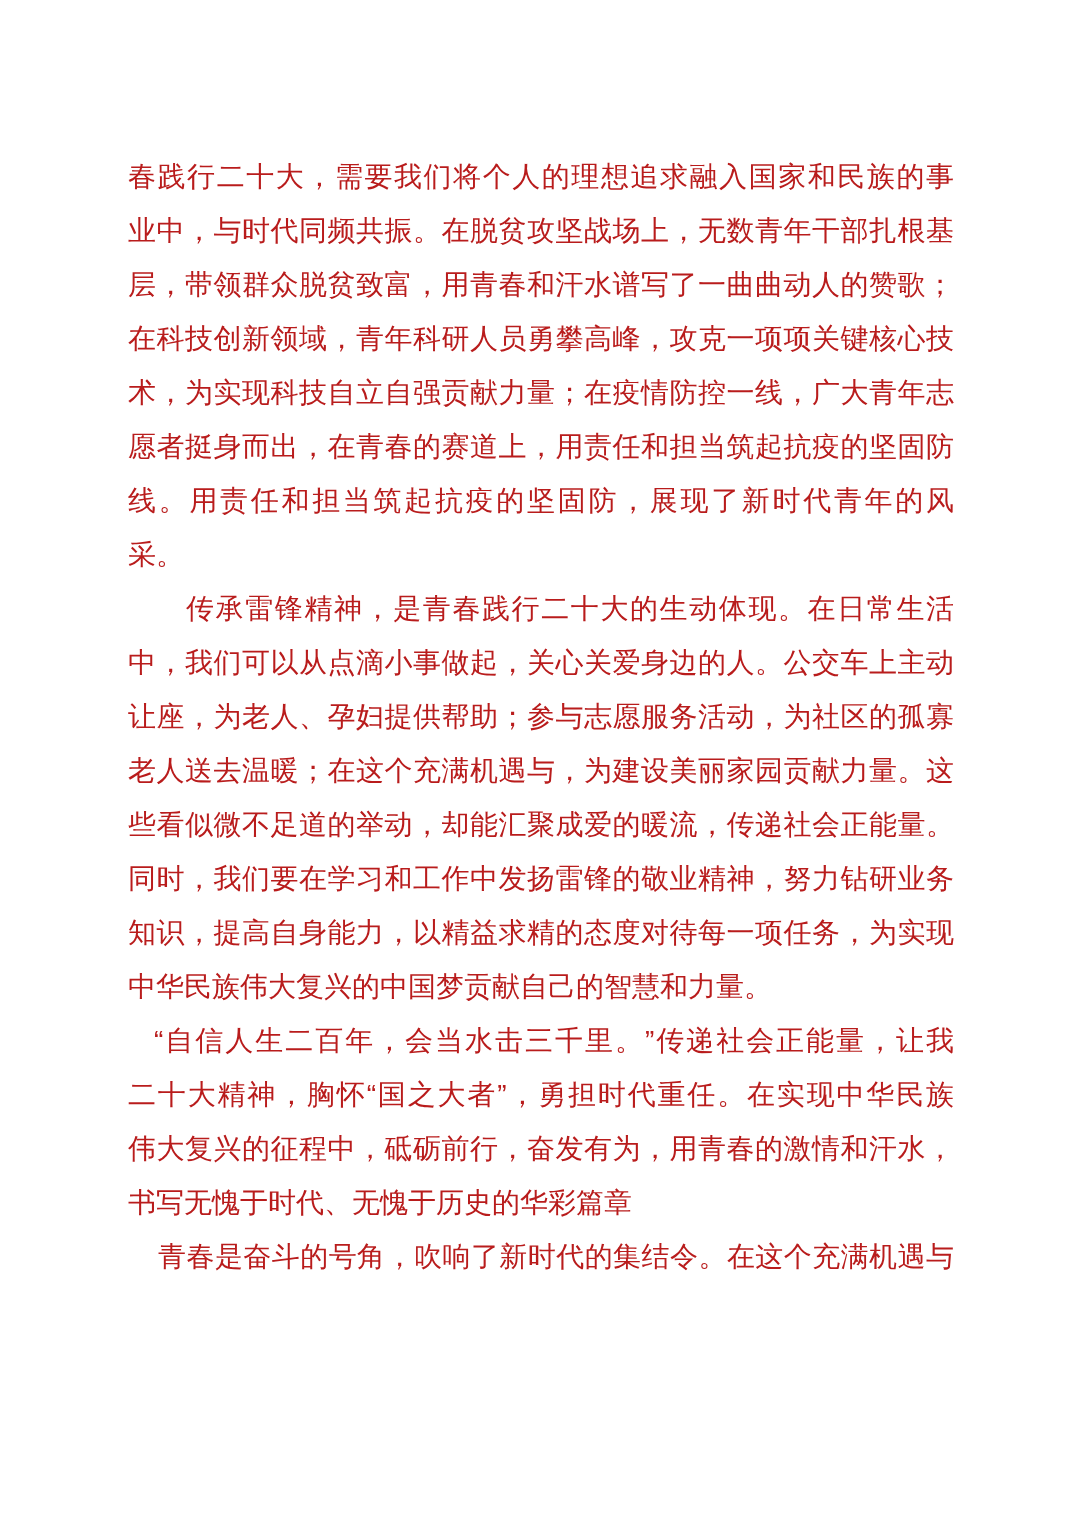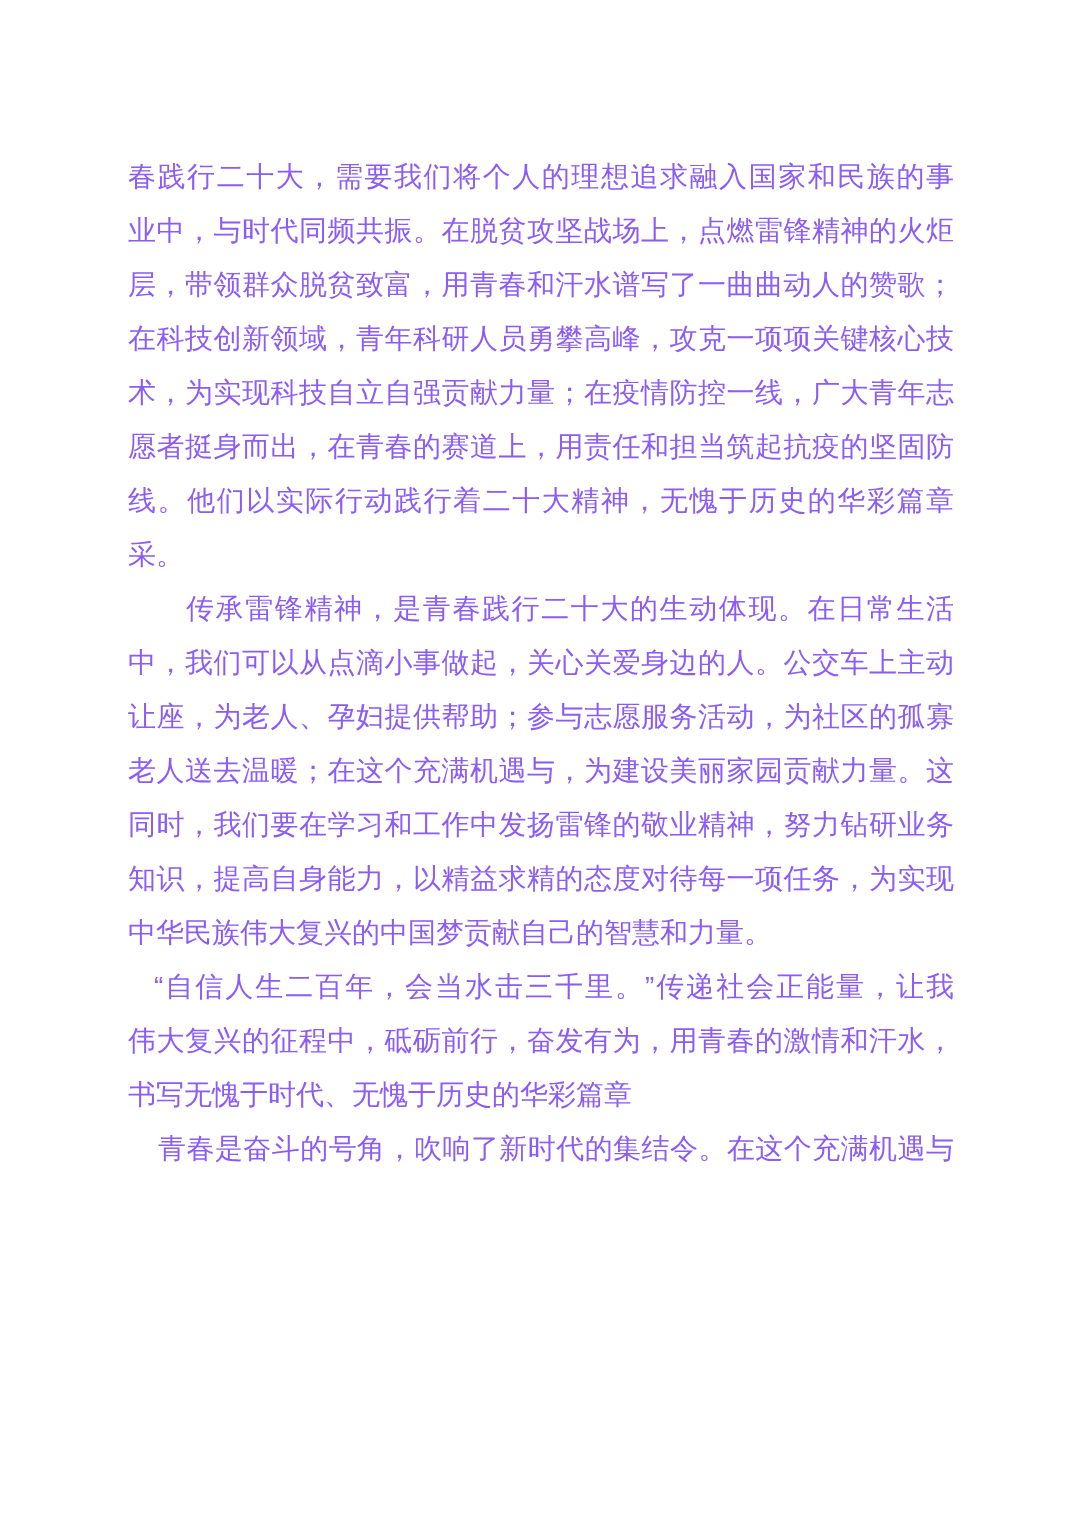--- a/index.html
+++ b/index.html
@@ -13,21 +13,21 @@
     height: 1527px;
     background: #ffffff;
     overflow: hidden;
     font-family: "Liberation Sans", sans-serif;
   }
   .content {
     position: absolute;
     left: 128px;
     top: 150px;
     width: 826px;
-    color: #8b5cf6;
+    color: #b91c1c;
     font-size: 28px;
     line-height: 54px;
   }
   .para {
     margin: 0;
     padding: 0;
   }
   .line {
     text-align: justify;
     text-align-last: justify;
@@ -43,41 +43,43 @@
   .ind1 { text-indent: 30px; }  
 </style>
 </head>
 <body>
 
 <div class="page">
   <div class="content">
 
     <div class="para">
       <div class="line">春践行二十大，需要我们将个人的理想追求融入国家和民族的事</div>
-      <div class="line">业中，与时代同频共振。在脱贫攻坚战场上，点燃雷锋精神的火炬</div>
+      <div class="line">业中，与时代同频共振。在脱贫攻坚战场上，无数青年干部扎根基</div>
       <div class="line">层，带领群众脱贫致富，用青春和汗水谱写了一曲曲动人的赞歌；</div>
       <div class="line">在科技创新领域，青年科研人员勇攀高峰，攻克一项项关键核心技</div>
       <div class="line">术，为实现科技自立自强贡献力量；在疫情防控一线，广大青年志</div>
       <div class="line">愿者挺身而出，在青春的赛道上，用责任和担当筑起抗疫的坚固防</div>
-      <div class="line">线。他们以实际行动践行着二十大精神，无愧于历史的华彩篇章</div>
+      <div class="line">线。用责任和担当筑起抗疫的坚固防，展现了新时代青年的风</div>
       <div class="line end">采。</div>
     </div>
 
     <div class="para">
       <div class="line ind2">传承雷锋精神，是青春践行二十大的生动体现。在日常生活</div>
       <div class="line">中，我们可以从点滴小事做起，关心关爱身边的人。公交车上主动</div>
       <div class="line">让座，为老人、孕妇提供帮助；参与志愿服务活动，为社区的孤寡</div>
       <div class="line">老人送去温暖；在这个充满机遇与，为建设美丽家园贡献力量。这</div>
+      <div class="line">些看似微不足道的举动，却能汇聚成爱的暖流，传递社会正能量。</div>
       <div class="line">同时，我们要在学习和工作中发扬雷锋的敬业精神，努力钻研业务</div>
       <div class="line">知识，提高自身能力，以精益求精的态度对待每一项任务，为实现</div>
       <div class="line end">中华民族伟大复兴的中国梦贡献自己的智慧和力量。</div>
     </div>
 
     <div class="para">
       <div class="line indq">“自信人生二百年，会当水击三千里。”传递社会正能量，让我</div>
+      <div class="line">二十大精神，胸怀“国之大者”，勇担时代重任。在实现中华民族</div>
       <div class="line">伟大复兴的征程中，砥砺前行，奋发有为，用青春的激情和汗水，</div>
       <div class="line end">书写无愧于时代、无愧于历史的华彩篇章</div>
     </div>
 
     <div class="para">
       <div class="line ind1">青春是奋斗的号角，吹响了新时代的集结令。在这个充满机遇与</div>
     </div>
 
   </div>
 </div>

